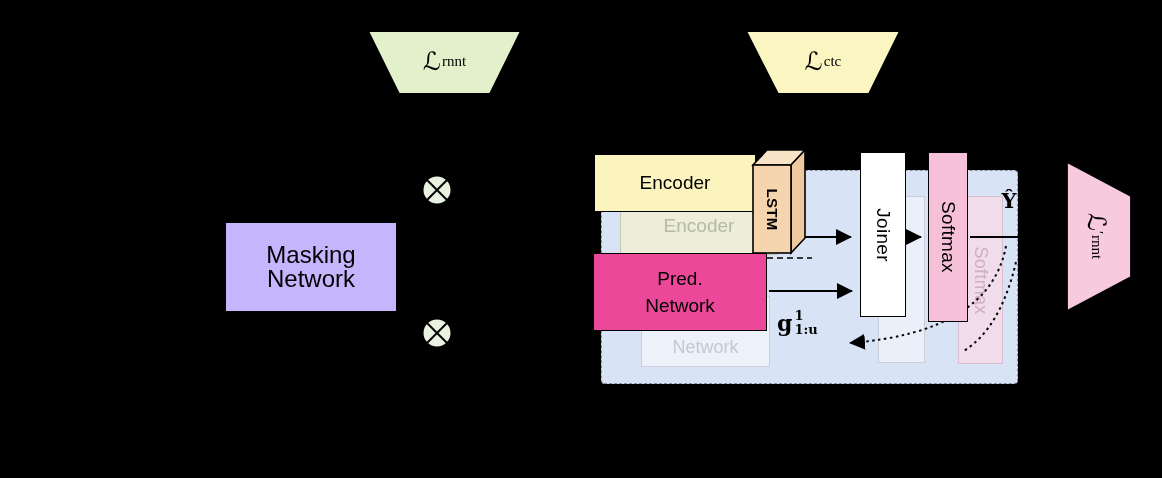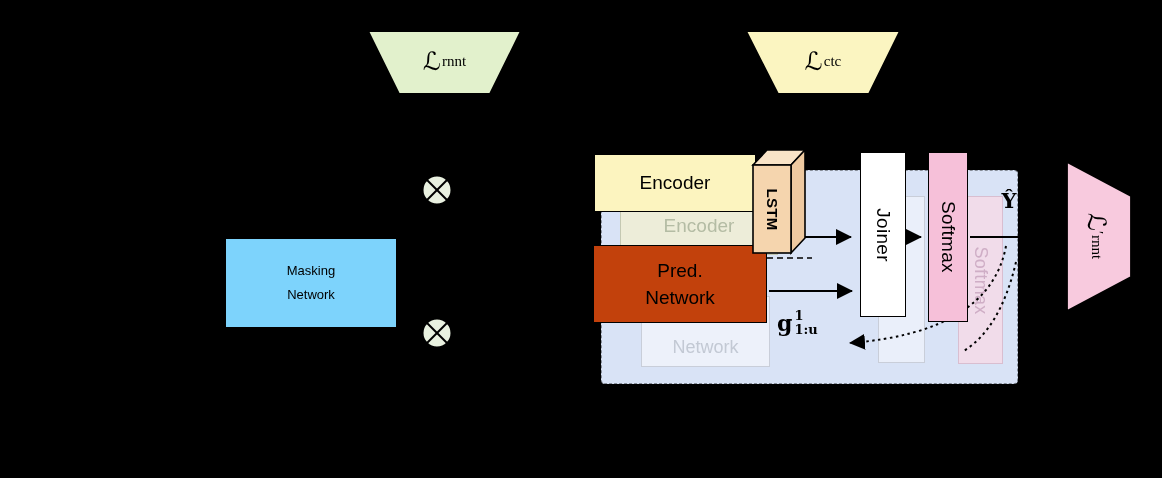--- a/index.html
+++ b/index.html
@@ -18,23 +18,23 @@
 
   .gbox { position:absolute; z-index:2; display:flex; align-items:center; justify-content:center; }
   .g-enc  { left:620px; top:196px; width:156px; height:57px; background:#ededd9; border:1.4px solid #c4c8b2; color:#b4bca4; font-size:19px; }
   .g-pred { left:641px; top:296px; width:129px; height:71px; background:#edf1fa; border:1.4px solid #c9ced9; color:#c3c9d4; font-size:18px;
             align-items:flex-end; padding-bottom:8px; box-sizing:border-box; }
   .g-join { left:878px; top:196px; width:45px; height:165px; background:#eaeffa; border:1.4px solid #c9ced9; }
   .g-soft { left:958px; top:196px; width:43px; height:166px; background:#f1dcea; border:1.4px solid #d9bed0; color:#cfaec6; font-size:18px; }
 
   .box { position:absolute; z-index:4; display:flex; flex-direction:column; align-items:center; justify-content:center;
          text-align:center; background:#fff; border:1.7px solid #000; box-sizing:border-box; }
-  .masking { left:225px; top:238px; width:172px; height:90px; background:#7dd3fc; font-size:13px; line-height:24px; }
+  .masking { left:225px; top:222px; width:172px; height:90px; background:#c4b5fd; font-size:24px; line-height:24px; }
   .encoder { left:594px; top:154px; width:162px; height:58px; background:#fcf4bf; font-size:19px; }
-  .pred    { left:593px; top:245px; width:174px; height:78px; background:#c2410c; font-size:19px; line-height:27px; }
+  .pred    { left:593px; top:253px; width:174px; height:78px; background:#ec4899; font-size:19px; line-height:27px; }
   .joiner  { left:860px; top:152px; width:46px; height:165px; background:#fff; font-size:19px; }
   .softmax { left:928px; top:152px; width:40px; height:170px; background:#f6c0d9; font-size:19px; }
 
   .vlabel { transform:rotate(90deg); white-space:nowrap; letter-spacing:.3px; }
 
   .lstm-label { position:absolute; left:753px; top:165px; width:38px; height:88px; z-index:6;
                 display:flex; align-items:center; justify-content:center; font-weight:bold; font-size:15px; }
 
   .trap-label { position:absolute; z-index:6; display:flex; align-items:center; justify-content:center;
                 font-family:"DejaVu Serif","DejaVu Sans",serif; color:#000; }

